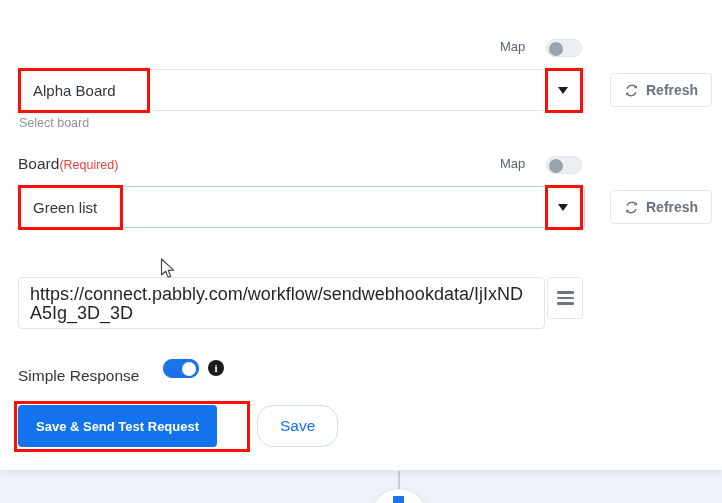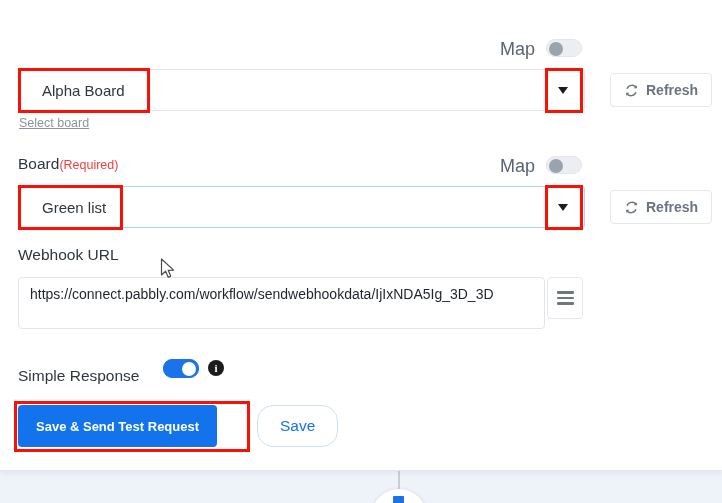--- a/index.html
+++ b/index.html
@@ -53,21 +53,21 @@
     color: #2f3640;
     white-space: nowrap;
   }
   .req {
     color: #ef3e3e;
     font-size: 12.5px;
     vertical-align: baseline;
   }
   .map-label {
     position: absolute;
-    font-size: 18px;
+    font-size: 13px;
     color: #5a6472;
   }
 
   
   .toggle {
     position: absolute;
     width: 36px; height: 18px;
     border-radius: 9px;
     background: #eceef2;
     border: 1px solid #e2e5ea;
@@ -84,42 +84,41 @@
   .select-field {
     position: absolute;
     height: 42px;
     background: #ffffff;
     border: 1px solid #e2e5ea;
     border-radius: 3px;
     display: flex; align-items: center;
   }
   .select-field.focused { border-color: #a9d4ef; }
   .select-value {
-    padding-left: 23px;
+    padding-left: 14px;
     font-size: 15px;
     color: #2f3640;
     white-space: nowrap;
   }
   .select-arrow-zone {
     position: absolute;
     right: 0; top: 0;
     width: 42px; height: 100%;
     display: flex; align-items: center; justify-content: center;
   }
   .caret {
     width: 0; height: 0;
     border-left: 5.5px solid transparent;
     border-right: 5.5px solid transparent;
     border-top: 7px solid #1c1c1c;
   }
   .helper-text {
     position: absolute;
     font-size: 12.5px;
     color: #8b939f;
-    text-decoration: underline;
   }
 
   
   .refresh-btn {
     position: absolute;
     height: 34px;
     padding: 0 13px;
     background: #ffffff;
     border: 1px solid #e4e7ec;
     border-radius: 4px;
@@ -133,21 +132,21 @@
 
   
   .webhook-box {
     position: absolute;
     left: 18px; top: 277px;
     width: 527px; height: 52px;
     background: #ffffff;
     border: 1px solid #e2e5ea;
     border-radius: 4px;
     padding: 7px 11px;
-    font-size: 14px;
+    font-size: 18px;
     line-height: 19px;
     color: #1f232b;
     overflow: hidden;
     word-break: break-all;
   }
   .hamburger-btn {
     position: absolute;
     left: 547px; top: 277px;
     width: 36px; height: 42px;
     background: #ffffff;
@@ -288,21 +287,20 @@
     <div class="refresh-btn" style="left:610px; top:190px;">
       <svg class="refresh-icon" viewBox="0 0 16 16">
         <path d="M13.3 5.3A5.6 5.6 0 0 0 3.2 6.1" fill="none" stroke="#6b7380" stroke-width="1.5"></path>
         <path d="M2.7 10.7a5.6 5.6 0 0 0 10.1-.8" fill="none" stroke="#6b7380" stroke-width="1.5"></path>
         <path d="M13.6 2.3v3.3h-3.3z" fill="#6b7380"></path>
         <path d="M2.4 13.7v-3.3h3.3z" fill="#6b7380"></path>
       </svg>
       <span>Refresh</span>
     </div>
 
-    <div class="field-label" style="left:18px; top:246px;">Webhook URL</div>
 
     <div class="webhook-box">https://connect.pabbly.com/workflow/sendwebhookdata/IjIxNDA5Ig_3D_3D</div>
 
     <div class="hamburger-btn">
       <span></span>
       <span></span>
       <span></span>
     </div>
 
     <div class="field-label" style="left:18px; top:359px;margin-top:8px;">Simple Response</div>

